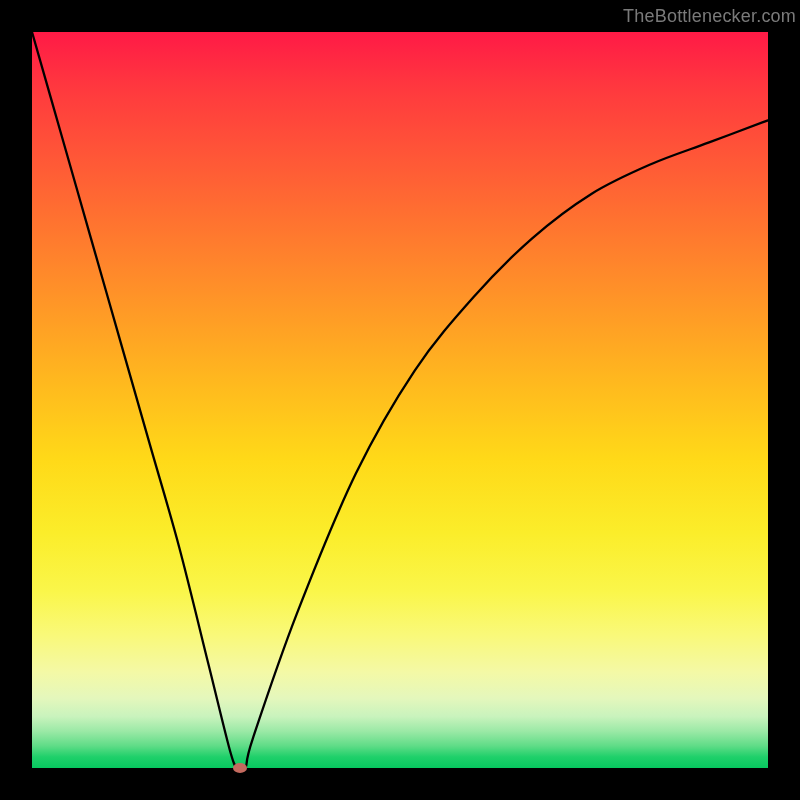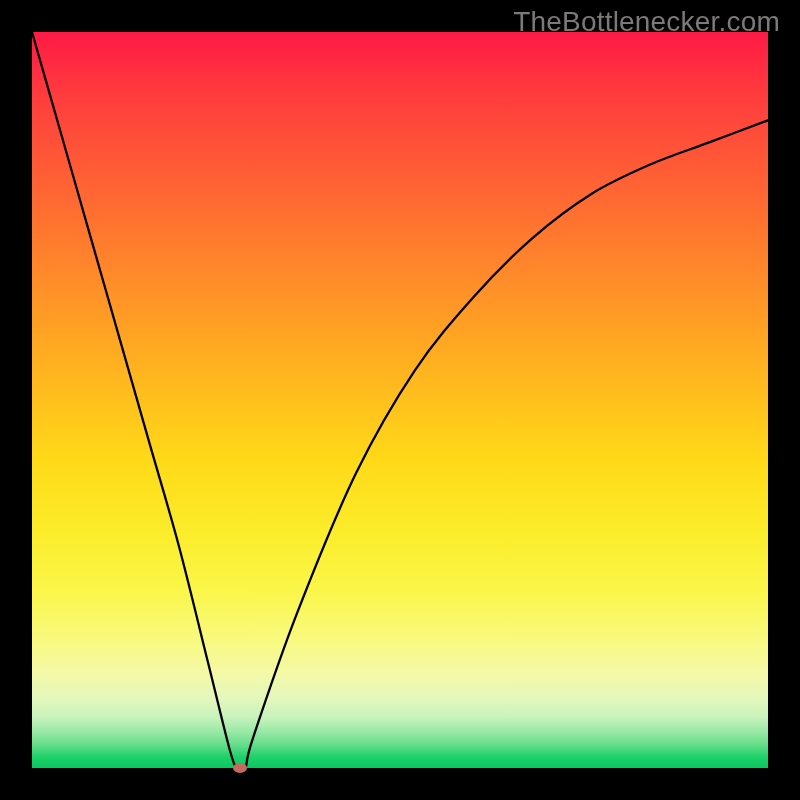--- a/index.html
+++ b/index.html
@@ -54,23 +54,23 @@
     overflow: visible;
   }
   .marker {
     position: absolute;
     background: #c46a5f;
     border-radius: 50% / 50%;
   }
   .watermark {
     position: absolute;
     top: 6px;
-    right: 20px;
+    right: 4px;
     color: #7a7a7a;
-    font-size: 28px;
+    font-size: 18px;
     font-weight: 500;
     letter-spacing: 0.2px;
   }
 </style>
 </head>
 <body>
 
 <div class="frame">
   <div class="plot">
     <svg class="curve" viewBox="0 0 736 736" preserveAspectRatio="none">

